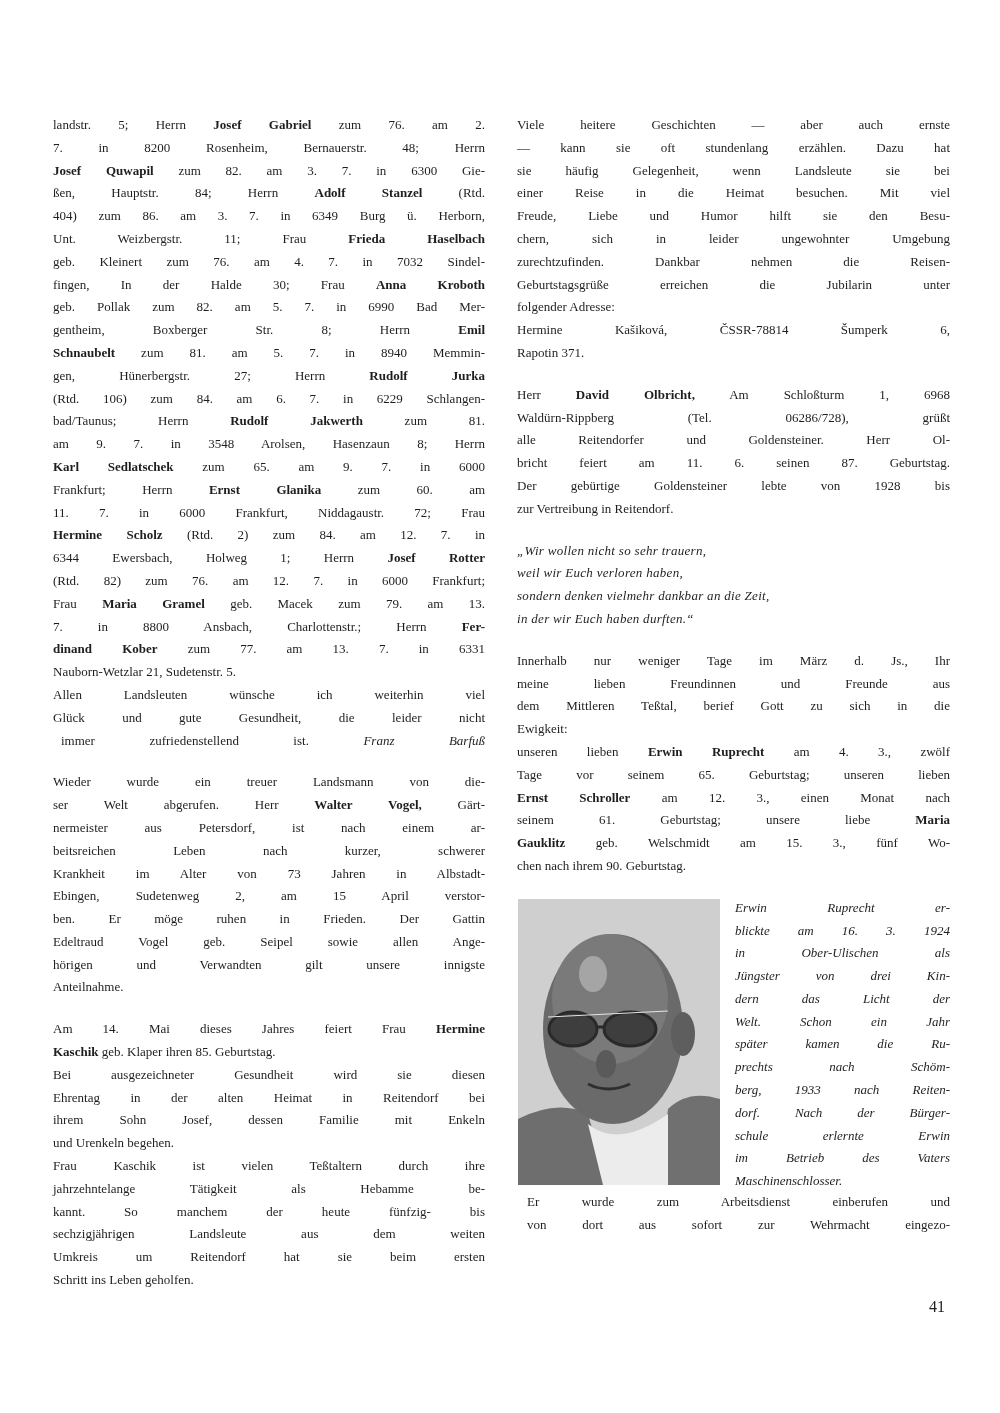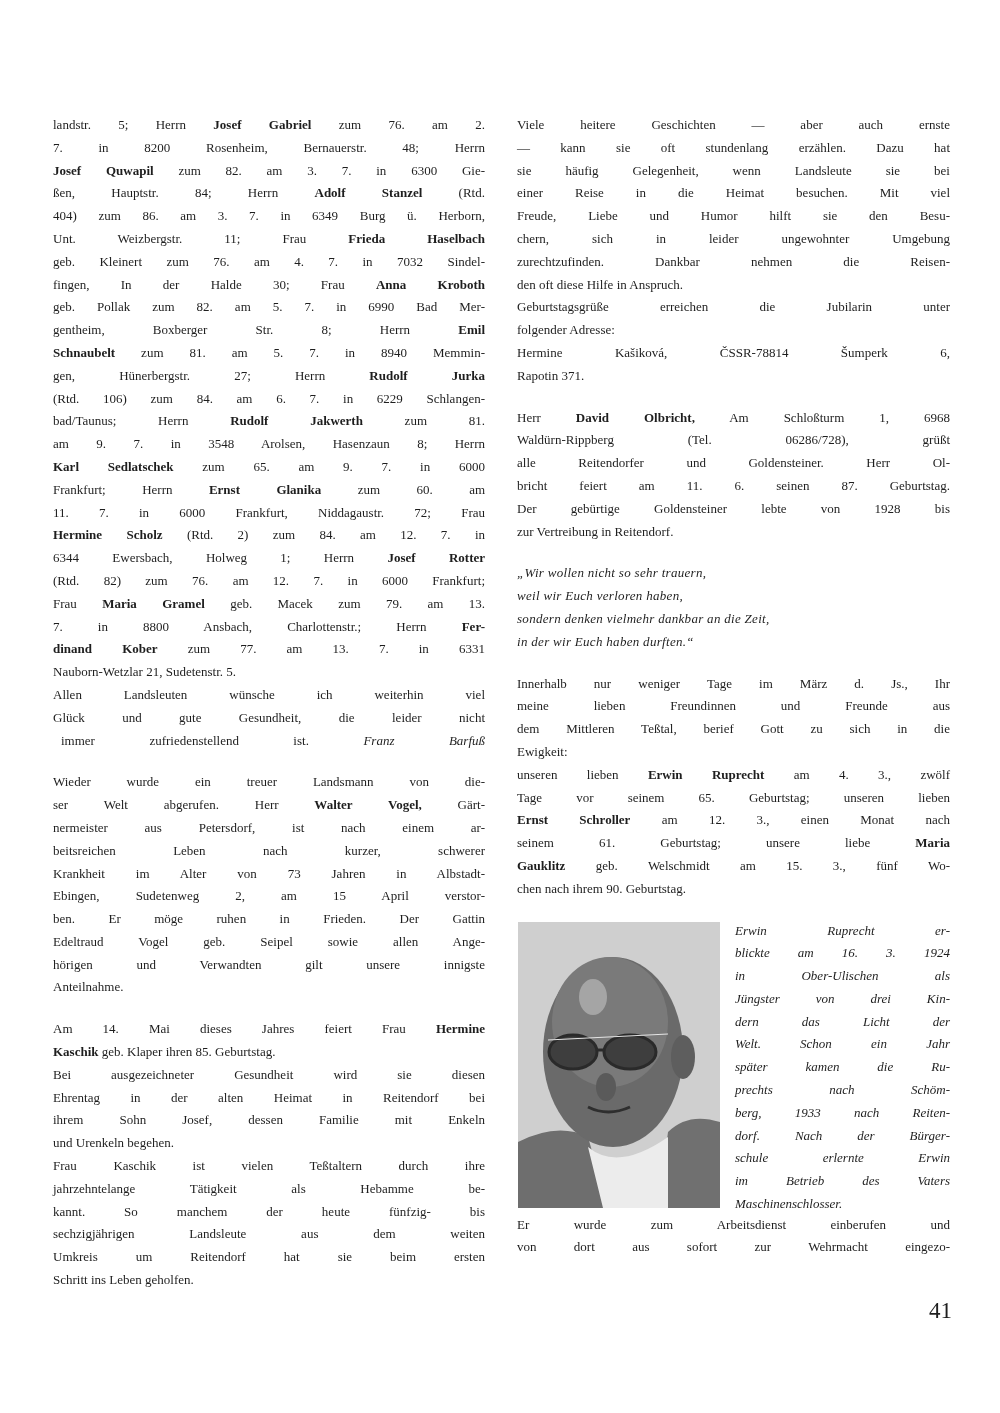--- a/index.html
+++ b/index.html
@@ -13,21 +13,21 @@
   .line.right-end { text-align-last: justify; }
   .para { margin: 0; }
   .gap-m { height: 19px; }
   b { font-weight: bold; }
   .sig { font-style: italic; }
   .quote .line { font-style: italic; text-align-last: left; letter-spacing: 0.3px; }
   .photo-wrap { position: relative; height: 300px; font-style: italic; }
   .photo { position: absolute; left: 1px; top: 2px; width: 202px; height: 286px;
            background: radial-gradient(ellipse at 50% 30%, #d9d9d9 0%, #c8c8c8 60%, #bdbdbd 100%); overflow: hidden; }
   .photo-text { position: absolute; left: 218px; top: 0; width: 215px; }
-  .page-number { position: absolute; left: 929px; top: 1298px; font-size: 23px; }
+  .page-number { position: absolute; left: 929px; top: 1298px; font-size: 16px; }
 </style>
 </head>
 <body>
 
 <div class="col left">
   <div class="para">
       <span class="line"><span>landstr. 5; Herrn </span><b>Josef Gabriel</b><span> zum 76. am 2.</span></span>
       <span class="line"><span>7. in 8200 Rosenheim, Bernauerstr. 48; Herrn</span></span>
       <span class="line"><b>Josef Quwapil</b><span> zum 82. am 3. 7. in 6300 Gie-</span></span>
       <span class="line"><span>ßen, Hauptstr. 84; Herrn </span><b>Adolf Stanzel</b><span> (Rtd.</span></span>
@@ -91,21 +91,20 @@
 
 <div class="col right">
   <div class="para">
       <span class="line"><span>Viele heitere Geschichten — aber auch ernste</span></span>
       <span class="line"><span>— kann sie oft stundenlang erzählen. Dazu hat</span></span>
       <span class="line"><span>sie häufig Gelegenheit, wenn Landsleute sie bei</span></span>
       <span class="line"><span>einer Reise in die Heimat besuchen. Mit viel</span></span>
       <span class="line"><span>Freude, Liebe und Humor hilft sie den Besu-</span></span>
       <span class="line"><span>chern, sich in leider ungewohnter Umgebung</span></span>
       <span class="line"><span>zurechtzufinden. Dankbar nehmen die Reisen-</span></span>
-      <span class="line last"><span>den oft diese Hilfe in Anspruch.</span></span>
       <span class="line"><span>Geburtstagsgrüße erreichen die Jubilarin unter</span></span>
       <span class="line last"><span>folgender Adresse:</span></span>
       <span class="line"><span>Hermine Kašiková, ČSSR-78814 Šumperk 6,</span></span>
       <span class="line last"><span>Rapotin 371.</span></span>
     </div>
   <div class="gap-m"></div>
   <div class="para">
       <span class="line"><span>Herr </span><b>David Olbricht,</b><span> Am Schloßturm 1, 6968</span></span>
       <span class="line"><span>Waldürn-Rippberg (Tel. 06286/728), grüßt</span></span>
       <span class="line"><span>alle Reitendorfer und Goldensteiner. Herr Ol-</span></span>
@@ -162,19 +161,19 @@
         <span class="line"><span>Welt. Schon ein Jahr</span></span>
         <span class="line"><span>später kamen die Ru-</span></span>
         <span class="line"><span>prechts nach Schöm-</span></span>
         <span class="line"><span>berg, 1933 nach Reiten-</span></span>
         <span class="line"><span>dorf. Nach der Bürger-</span></span>
         <span class="line"><span>schule erlernte Erwin</span></span>
         <span class="line"><span>im Betrieb des Vaters</span></span>
         <span class="line last"><span>Maschinenschlosser.</span></span>
       </div>
   </div>
-  <div class="para" style="margin-top:-6px;">
+  <div class="para" style="margin-top:-6px;margin-left:10px;">
       <span class="line right-end"><span>Er wurde zum Arbeitsdienst einberufen und</span></span>
       <span class="line right-end"><span>von dort aus sofort zur Wehrmacht eingezo-</span></span>
     </div>
 </div>
 
 <div class="page-number">41</div>
 
 </body></html>

